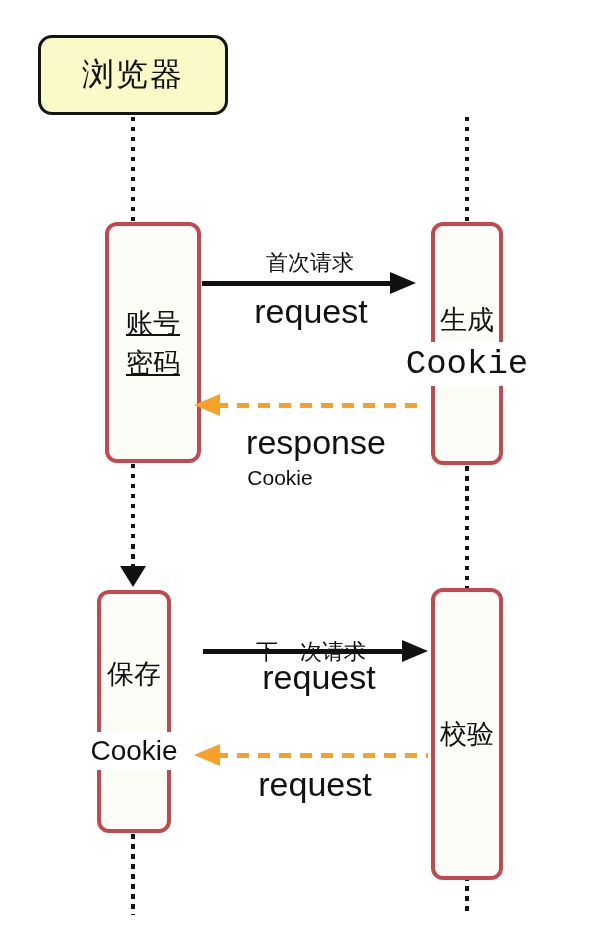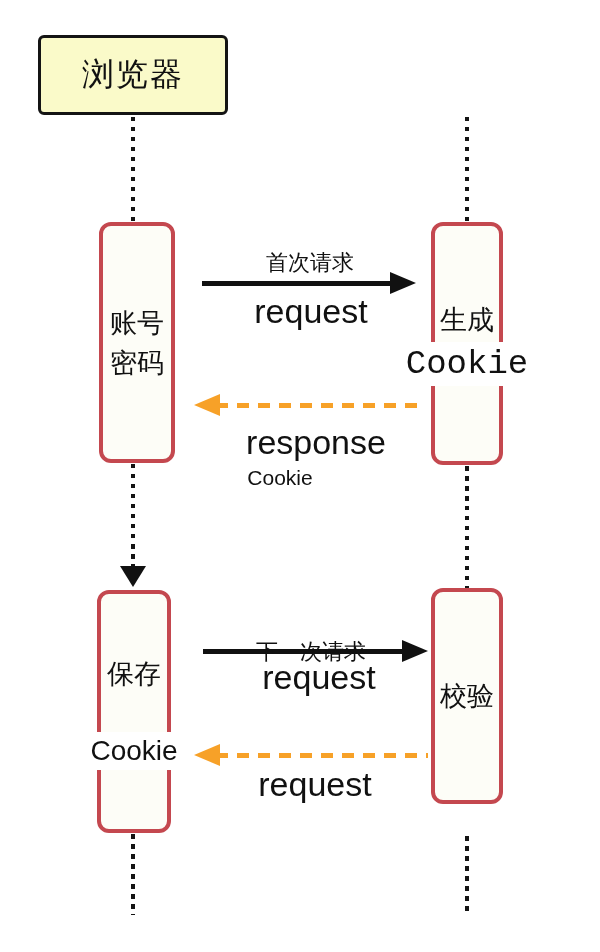--- a/index.html
+++ b/index.html
@@ -7,21 +7,21 @@
     position:relative; width:600px; height:952px; background:#ffffff;
     font-family:"Liberation Sans", sans-serif; color:var(--text,#111111);
     overflow:hidden;
   }
 
   
   .actor {
     position:absolute; box-sizing:border-box;
     background:var(--actor-fill,#fafac9);
     border:3.5px solid var(--actor-border,#141414);
-    border-radius:6px;
+    border-radius:14px;
     display:flex; align-items:center; justify-content:center;
     font-size:32px; letter-spacing:2px;
   }
   #actor-left  { left:38px;  top:35px; width:190px; height:80px; }
   #actor-right { left:370px; top:35px; width:195px; height:80px; }
 
   
   .lifeline {
     position:absolute; width:4px;
     background-image:repeating-linear-gradient(to bottom,
@@ -43,24 +43,24 @@
 
   
   .activation {
     position:absolute; box-sizing:border-box;
     background:var(--activation-fill,#fdfdf7);
     border:4.5px solid var(--activation-border,#c4484f);
     border-radius:12px;
     display:flex; flex-direction:column; align-items:center; justify-content:center;
     font-size:27px; line-height:40px; text-align:center;
   }
-  #act-credentials { left:99px;  top:222px; width:76px; height:241px; }
+  #act-credentials { left:105px;  top:222px; width:96px; height:241px;text-decoration:underline; }
   #act-generate    { left:431px; top:222px; width:72px; height:243px;font-family:Liberation Mono, monospace; }
   #act-save        { left:97px;  top:590px; width:74px; height:243px;gap:38px; }
-  #act-verify      { left:431px; top:588px; width:72px; height:216px; }
+  #act-verify      { left:431px; top:588px; width:72px; height:292px; }
   .act-line { white-space:nowrap; }
   .act-line.overflow { background:#ffffff; padding:0 3px; z-index:1; }
   #act-generate .overflow { font-size:34px; line-height:44px; }
   #act-save     .overflow { font-size:28px; line-height:38px; }
 
   
   .msg-line { position:absolute; height:4.5px; background:var(--solid-arrow,#111111); }
   #msg1-line { left:202px; top:281px; width:194px; }
   #msg3-line { left:203px; top:649px; width:204px; }
 

